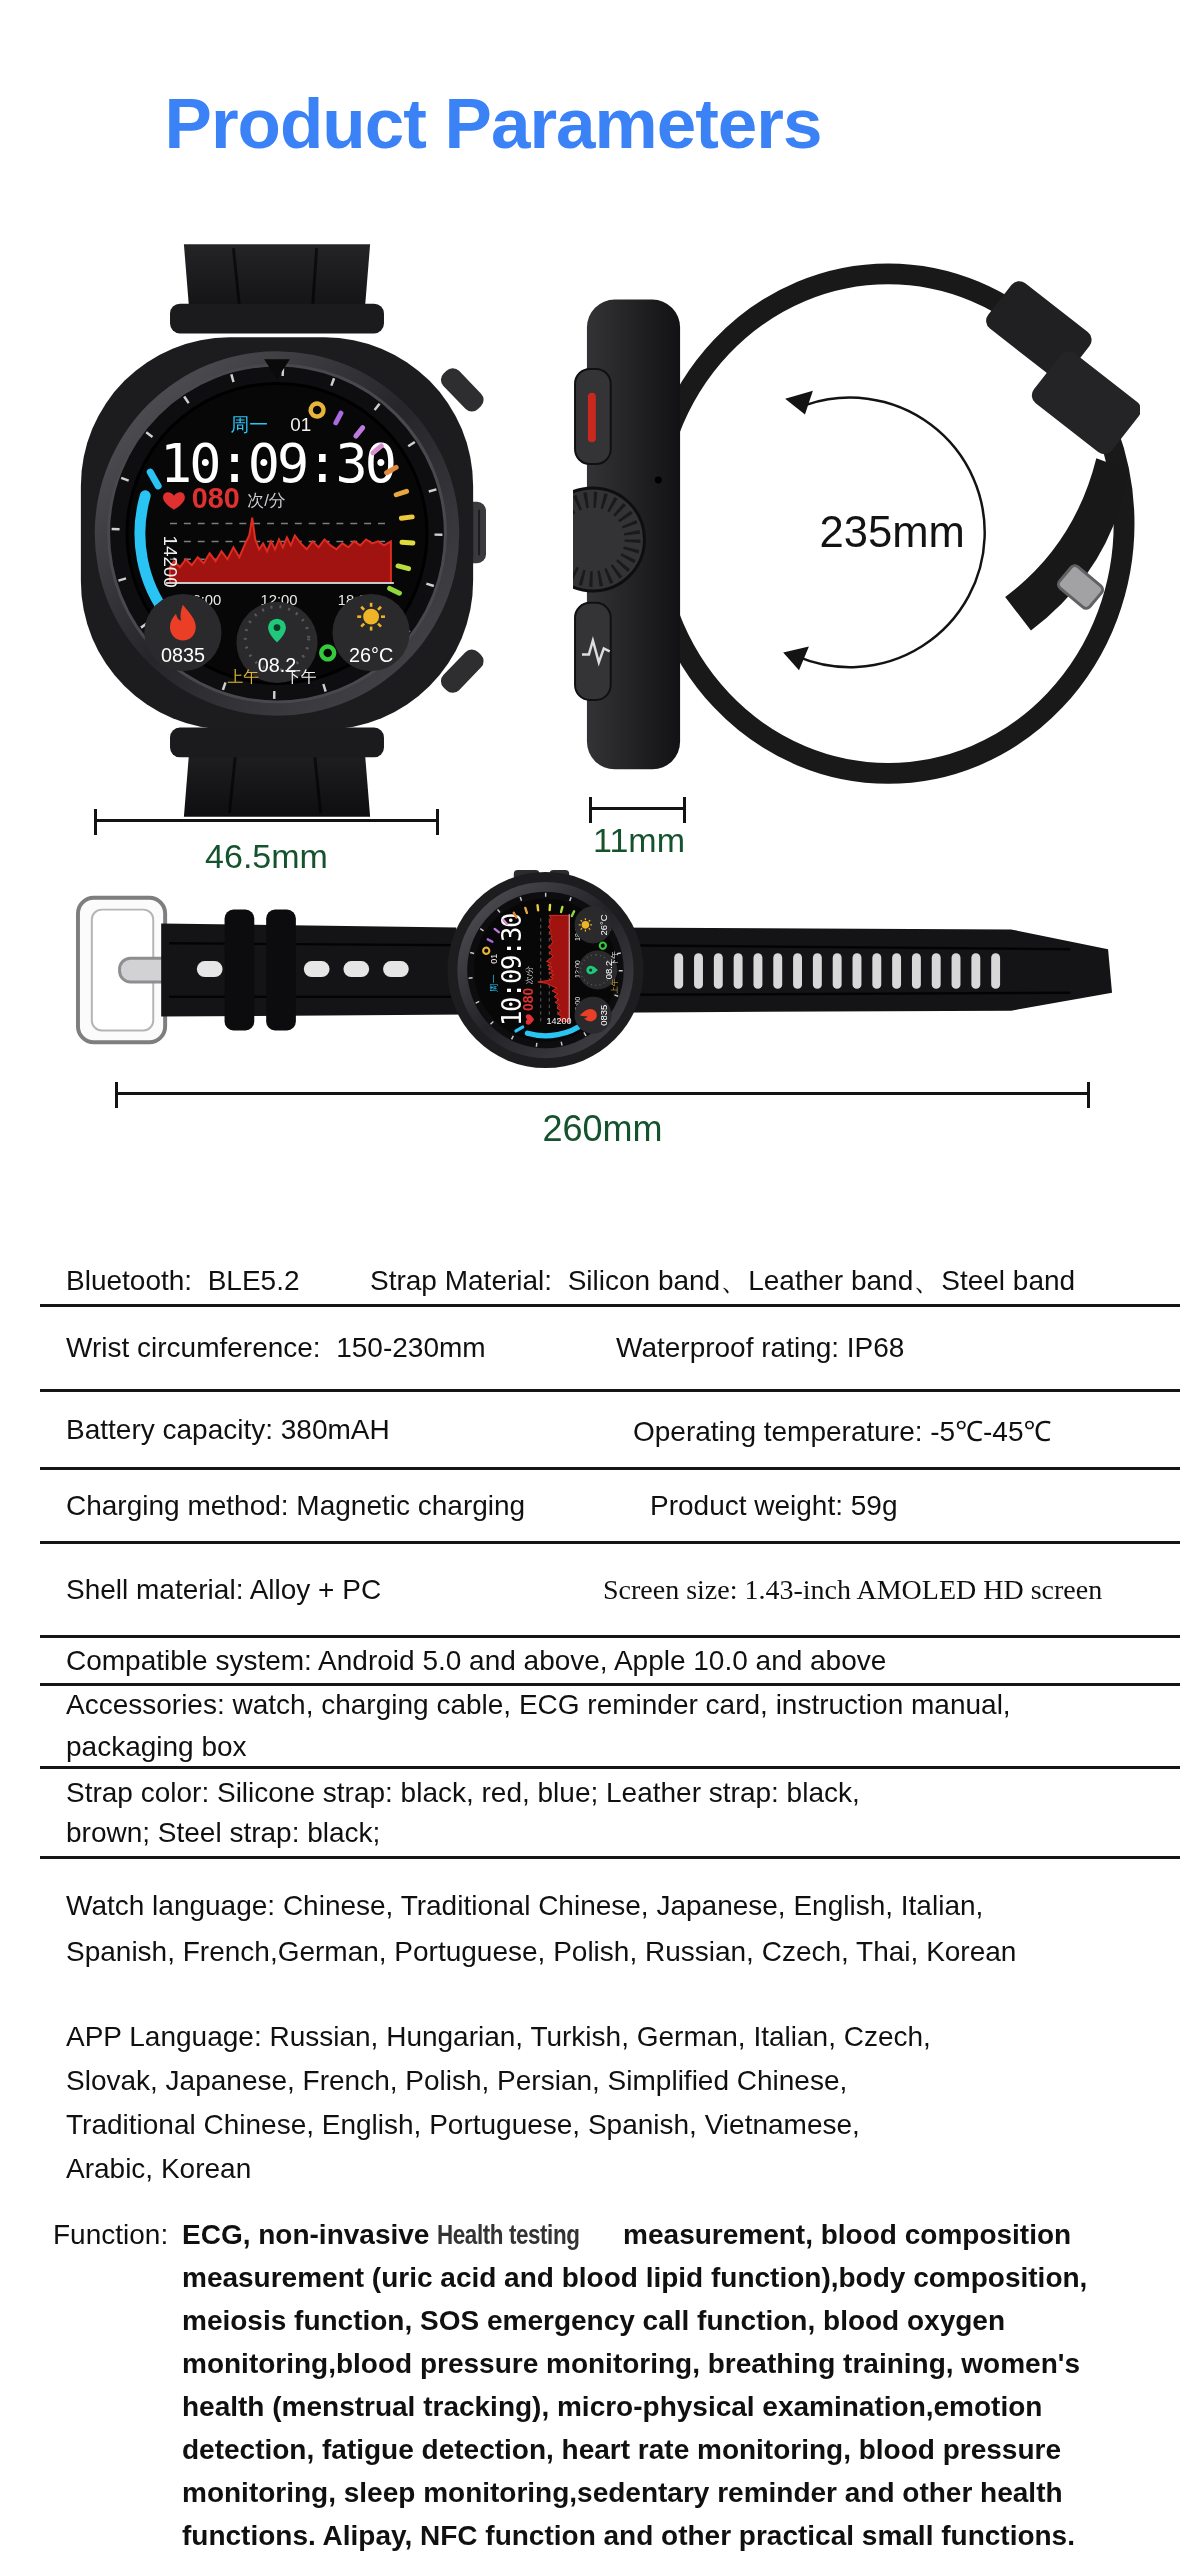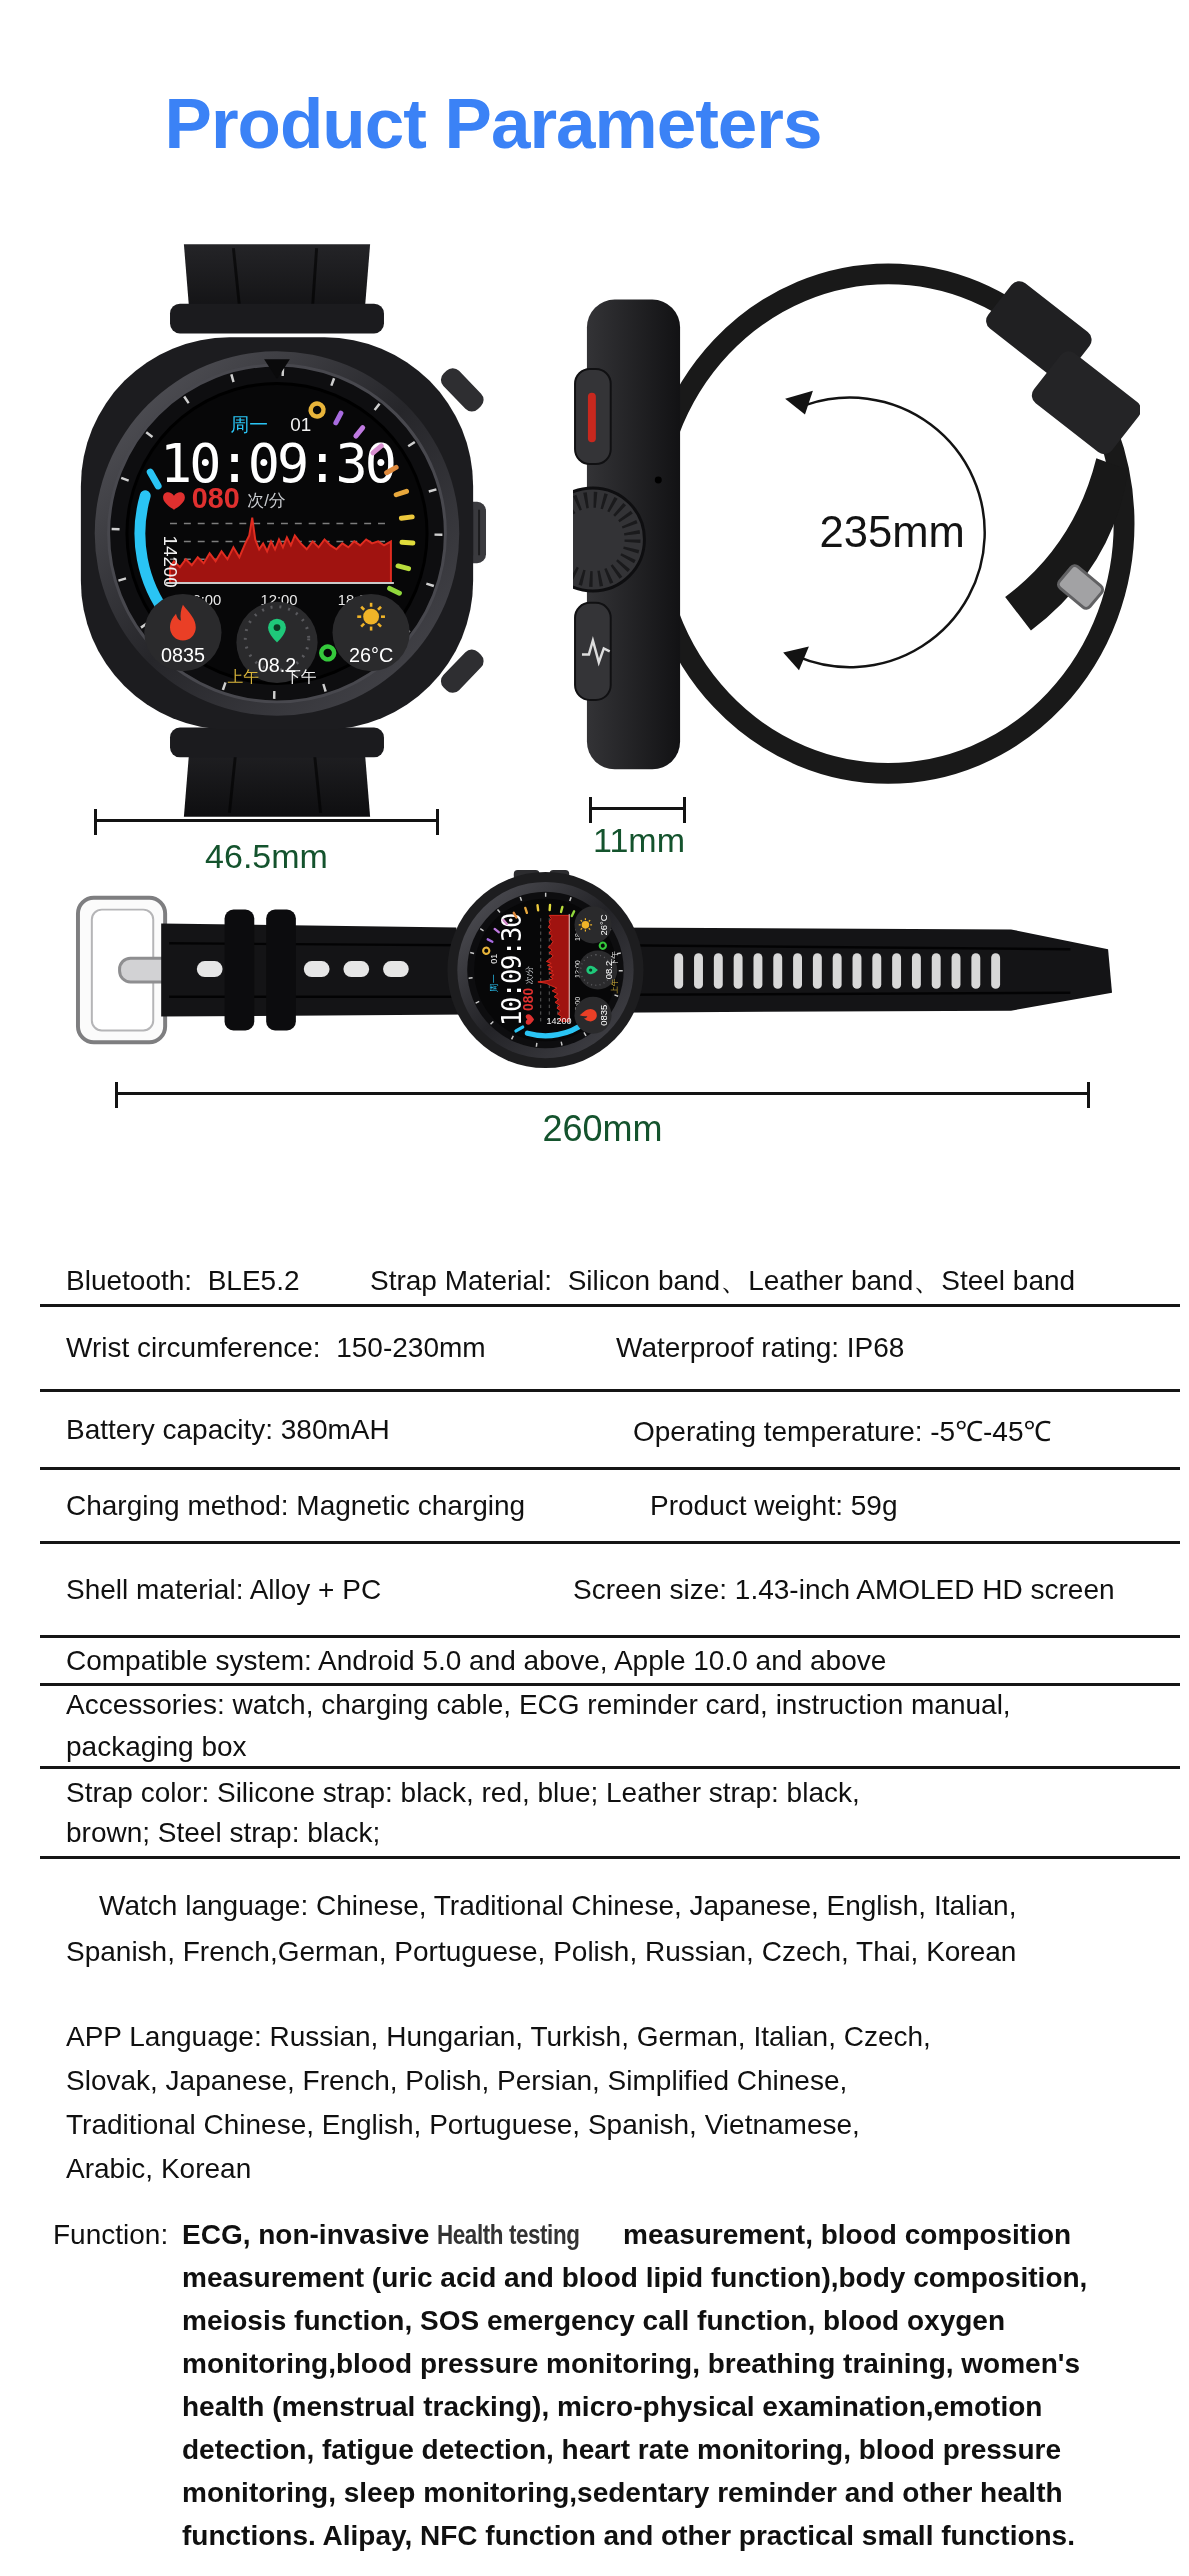--- a/index.html
+++ b/index.html
@@ -31,26 +31,26 @@
 
   
   #spec-table { position:absolute; top:1257px; left:40px; width:1140px; font-size:28px; color:#101010; }
   .row { position:relative; display:flex; align-items:center; border-bottom:3px solid #151515; padding-left:26px; }
   .row .cell { white-space:pre; }
   .row .c2 { position:absolute; white-space:pre; }
   .r1 { height:50px; } .r1 .c2 { left:330px; }
   .r2 { height:85px; } .r2 .c2 { left:576px; }
   .r3 { height:78px; } .r3 .c2 { left:593px; }
   .r4 { height:74px; } .r4 .c2 { left:610px; }
-  .r5 { height:94px; } .r5 .c2 { left:533px; }
+  .r5 { height:94px; } .r5 .c2 { left:563px;font-family:Liberation Serif, serif; }
   .r6 { height:48px; }
   .r7 { height:83px; } .r7 .cell { white-space:pre-line; line-height:42px; }
   .r8 { height:90px; } .r8 .cell { white-space:pre-line; line-height:40px; }
   .row-noborder { border-bottom:none; }
-  .r9  { padding:24px 0 0 26px;text-align:right; } .r9 .cell  { white-space:pre-line; line-height:46px; }
+  .r9  { padding:24px 0 0 26px; } .r9 .cell  { white-space:pre-line; line-height:46px; }
   .r10 { margin-top:40px; padding-left:26px; } .r10 .cell { white-space:pre-line; line-height:44px; }
   #function-row { display:flex; margin-top:22px; line-height:43px; }
   #function-label { width:142px; padding-left:13px; flex:none; }
   #function-text  { flex:1; white-space:pre-line; padding-right:20px;font-weight:bold; }
   .squeezed { display:inline-block; transform:scaleX(0.8); transform-origin:left center; letter-spacing:-0.5px; color:#333; }
 
   
   text { font-family:"Liberation Sans", sans-serif; }
   .t-day   { font-size:19px; fill:#2ac4f4; }
   .t-date  { font-size:19px; fill:#f2f2f2; }

